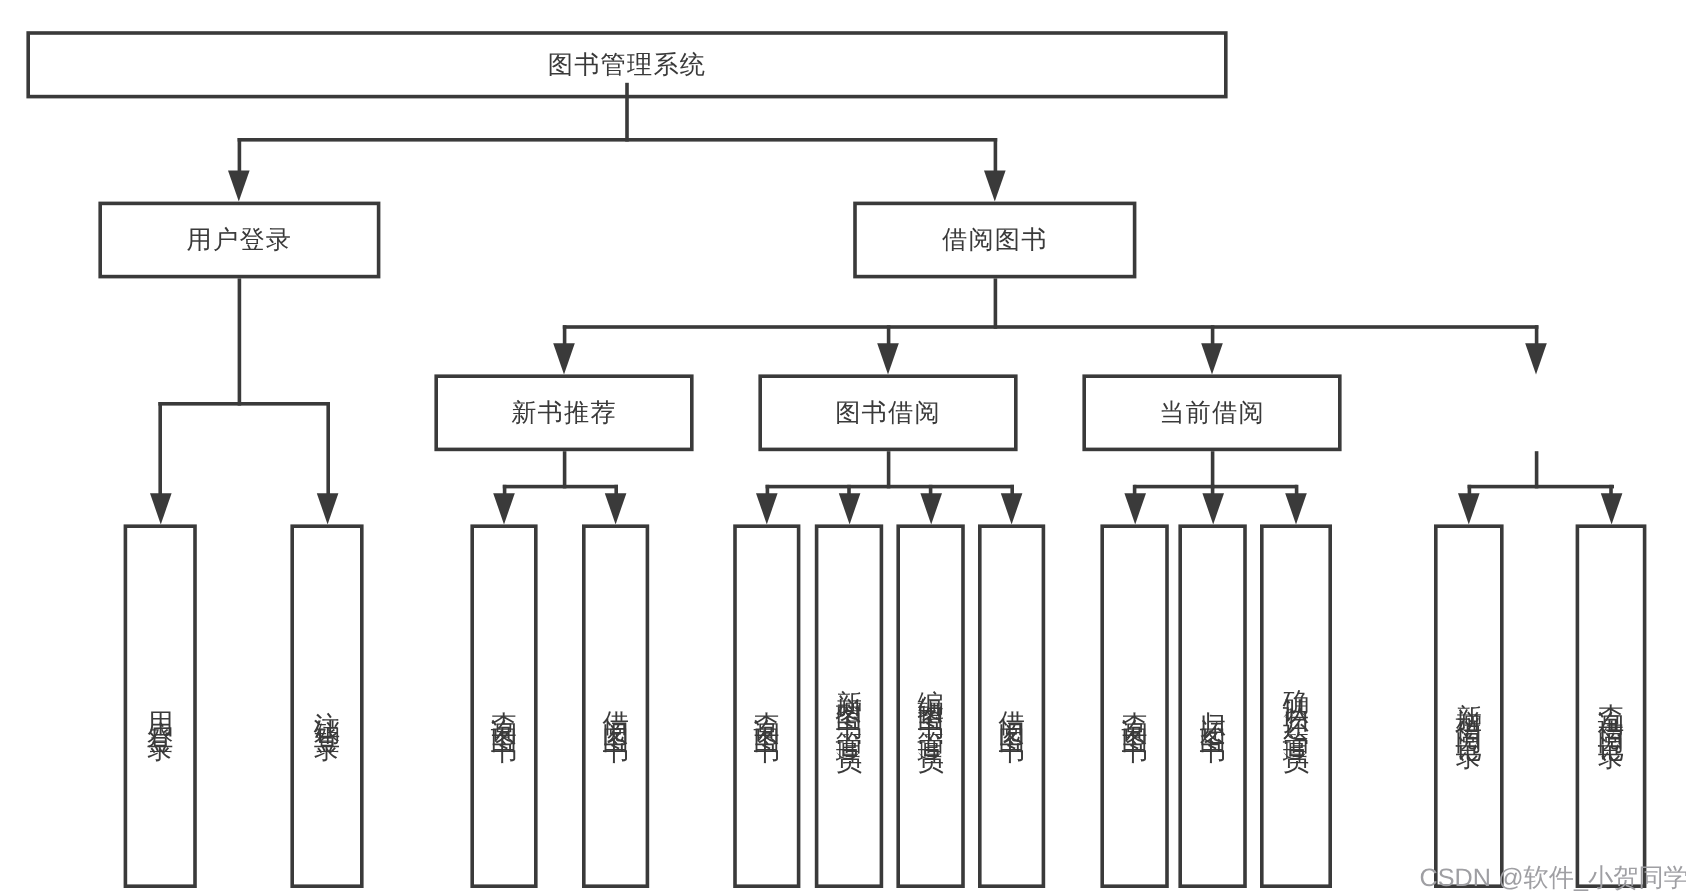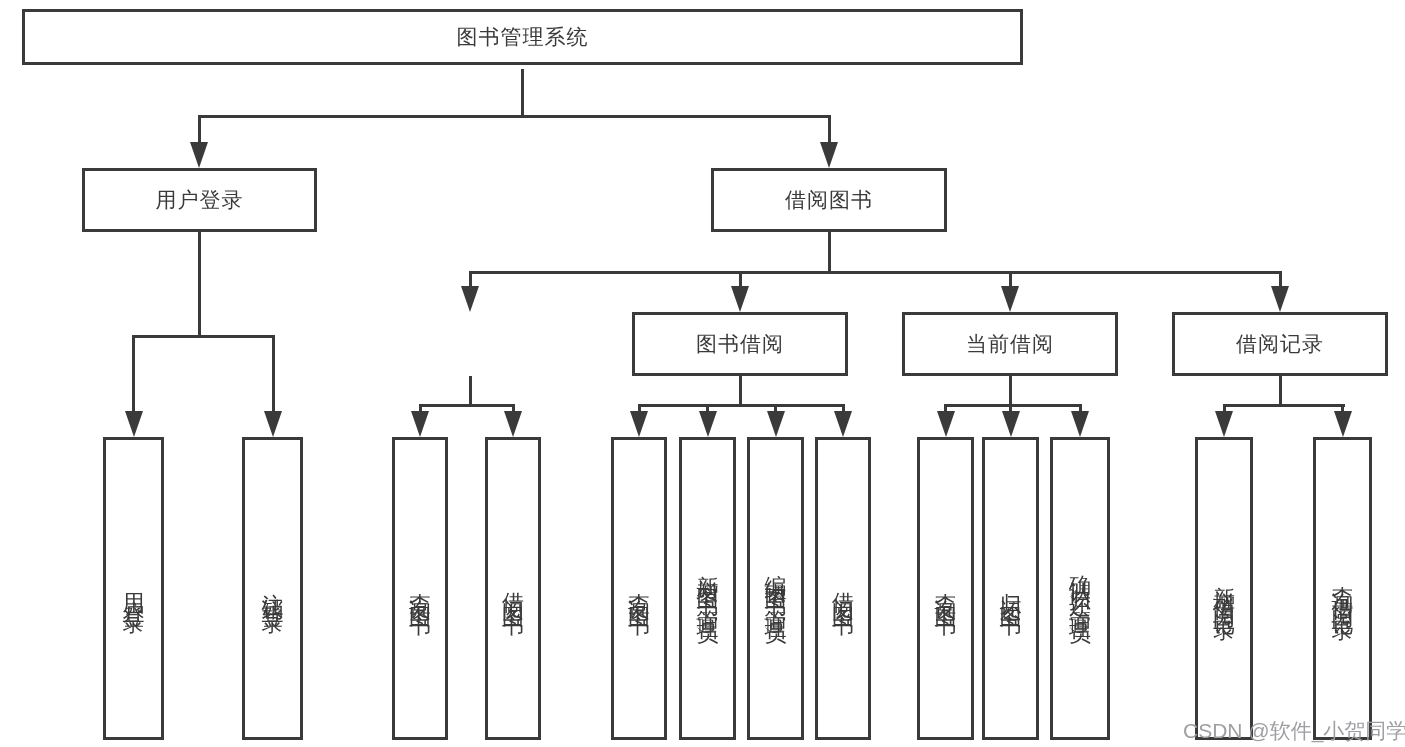--- a/index.html
+++ b/index.html
@@ -25,21 +25,21 @@
   .watermark{
     position:absolute;left:1183px;top:717px;font-size:21px;color:#9f9fa3;
     white-space:nowrap;z-index:10;
   }
 </style>
 </head>
 <body>
 
 <div class="canvas">
 
-  <div class="box" style="left:22px;top:9px;width:1001px;height:56px;">
+  <div class="box" style="left:22px;top:26px;width:1001px;height:56px;">
     <span class="label">图书管理系统</span>
   </div>
 
   <div class="line" style="left:520.5px;top:69px;width:3px;height:49px;"></div>
   <div class="line" style="left:197.5px;top:115px;width:633px;height:3px;"></div>
   <div class="line" style="left:197.5px;top:115px;width:3px;height:30px;"></div>
   <div class="line" style="left:827.5px;top:115px;width:3px;height:30px;"></div>
   <div class="arrow" style="left:190px;top:142px;"></div>
   <div class="arrow" style="left:820px;top:142px;"></div>
 
@@ -61,28 +61,28 @@
   <div class="line" style="left:468.5px;top:271px;width:813px;height:3px;"></div>
   <div class="line" style="left:468.5px;top:271px;width:3px;height:18px;"></div>
   <div class="line" style="left:738.5px;top:271px;width:3px;height:18px;"></div>
   <div class="line" style="left:1008.5px;top:271px;width:3px;height:18px;"></div>
   <div class="line" style="left:1278.5px;top:271px;width:3px;height:18px;"></div>
   <div class="arrow" style="left:461px;top:286px;"></div>
   <div class="arrow" style="left:731px;top:286px;"></div>
   <div class="arrow" style="left:1001px;top:286px;"></div>
   <div class="arrow" style="left:1271px;top:286px;"></div>
 
+  <div class="box" style="left:362px;top:312px;width:216px;height:64px;">
+    <span class="label">新书推荐</span>
+  </div>
   <div class="box" style="left:902px;top:312px;width:216px;height:64px;">
     <span class="label">当前借阅</span>
   </div>
   <div class="box" style="left:632px;top:312px;width:216px;height:64px;">
     <span class="label">图书借阅</span>
-  </div>
-  <div class="box" style="left:1172px;top:312px;width:216px;height:64px;">
-    <span class="label">借阅记录</span>
   </div>
 
   <div class="line" style="left:468.5px;top:376px;width:3px;height:31px;"></div>
   <div class="line" style="left:418.5px;top:404px;width:96px;height:3px;"></div>
   <div class="line" style="left:418.5px;top:404px;width:3px;height:10px;"></div>
   <div class="line" style="left:511.5px;top:404px;width:3px;height:10px;"></div>
   <div class="arrow" style="left:411px;top:411px;"></div>
   <div class="arrow" style="left:504px;top:411px;"></div>
 
   <div class="line" style="left:738.5px;top:376px;width:3px;height:31px;"></div>

